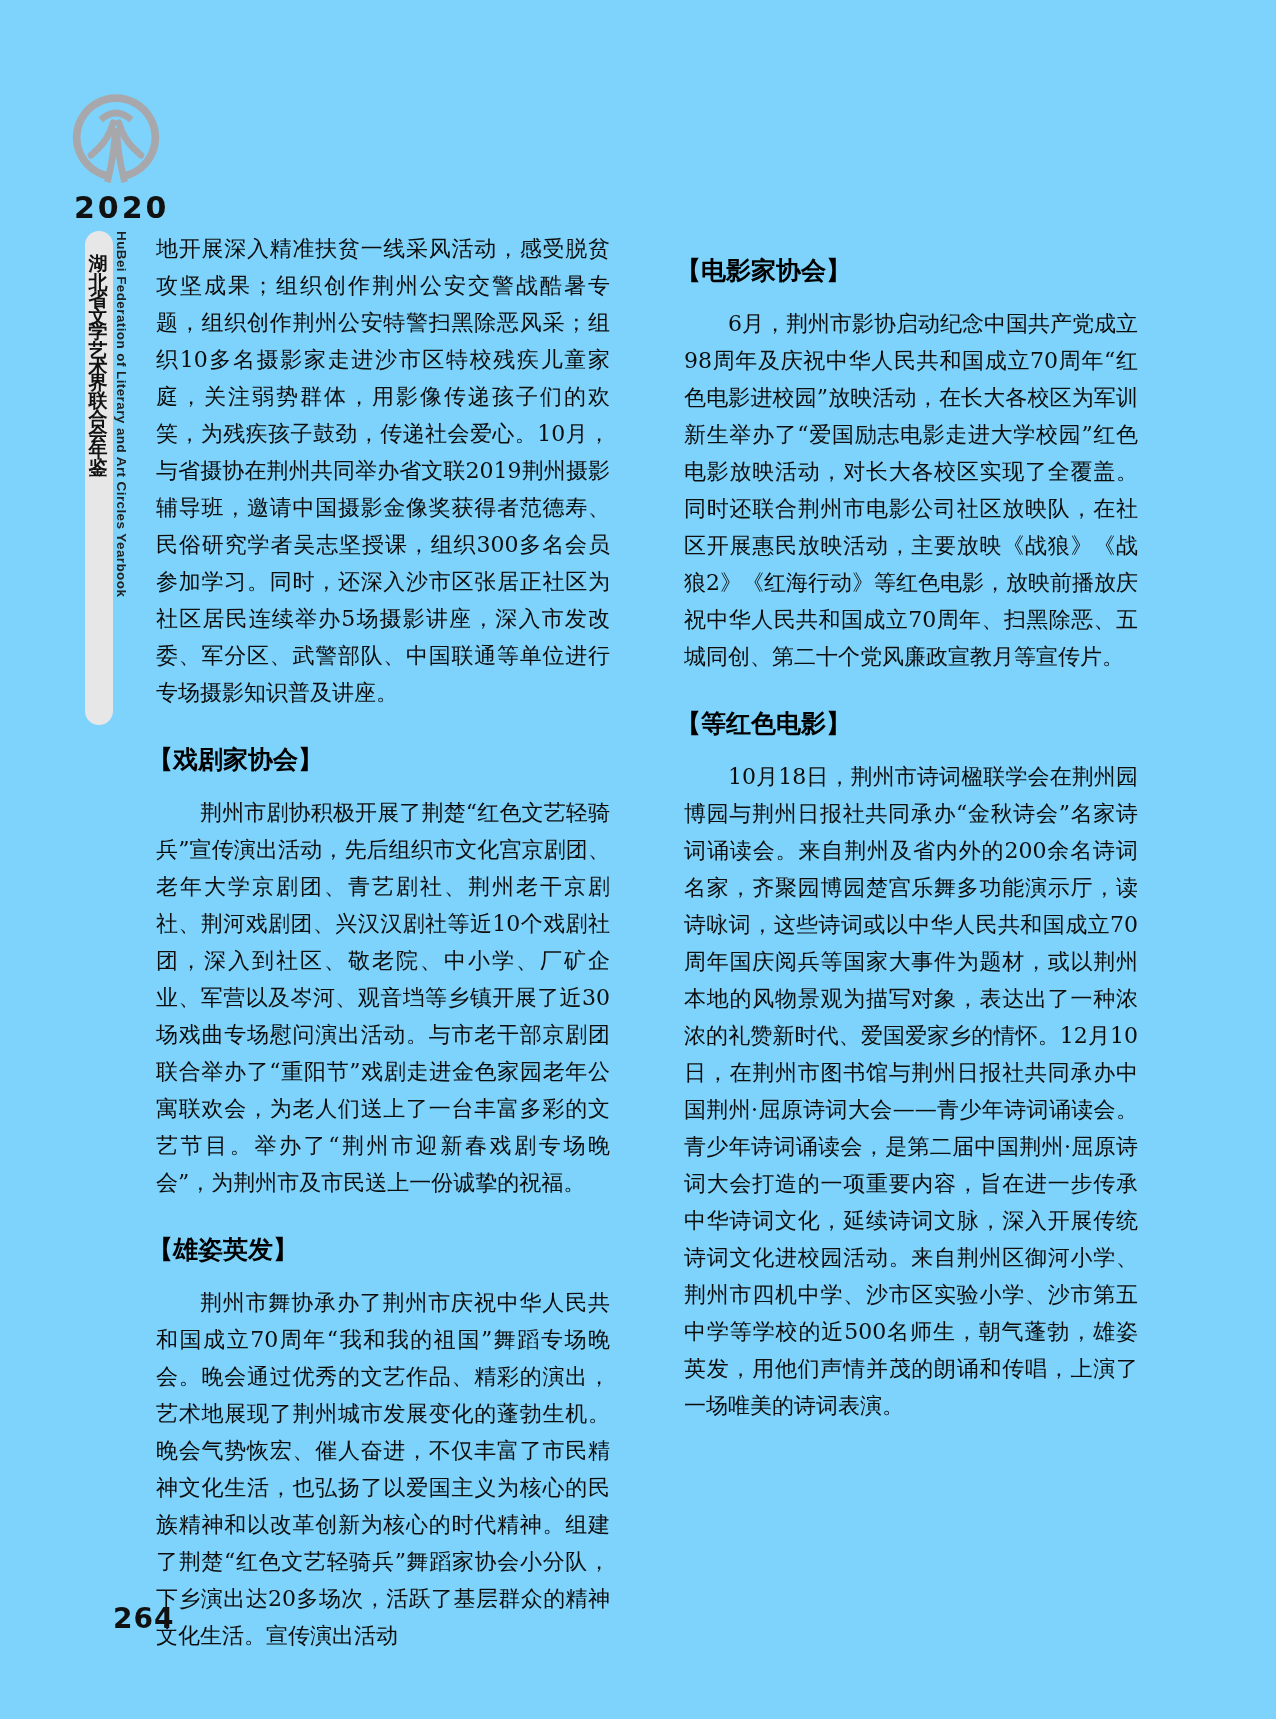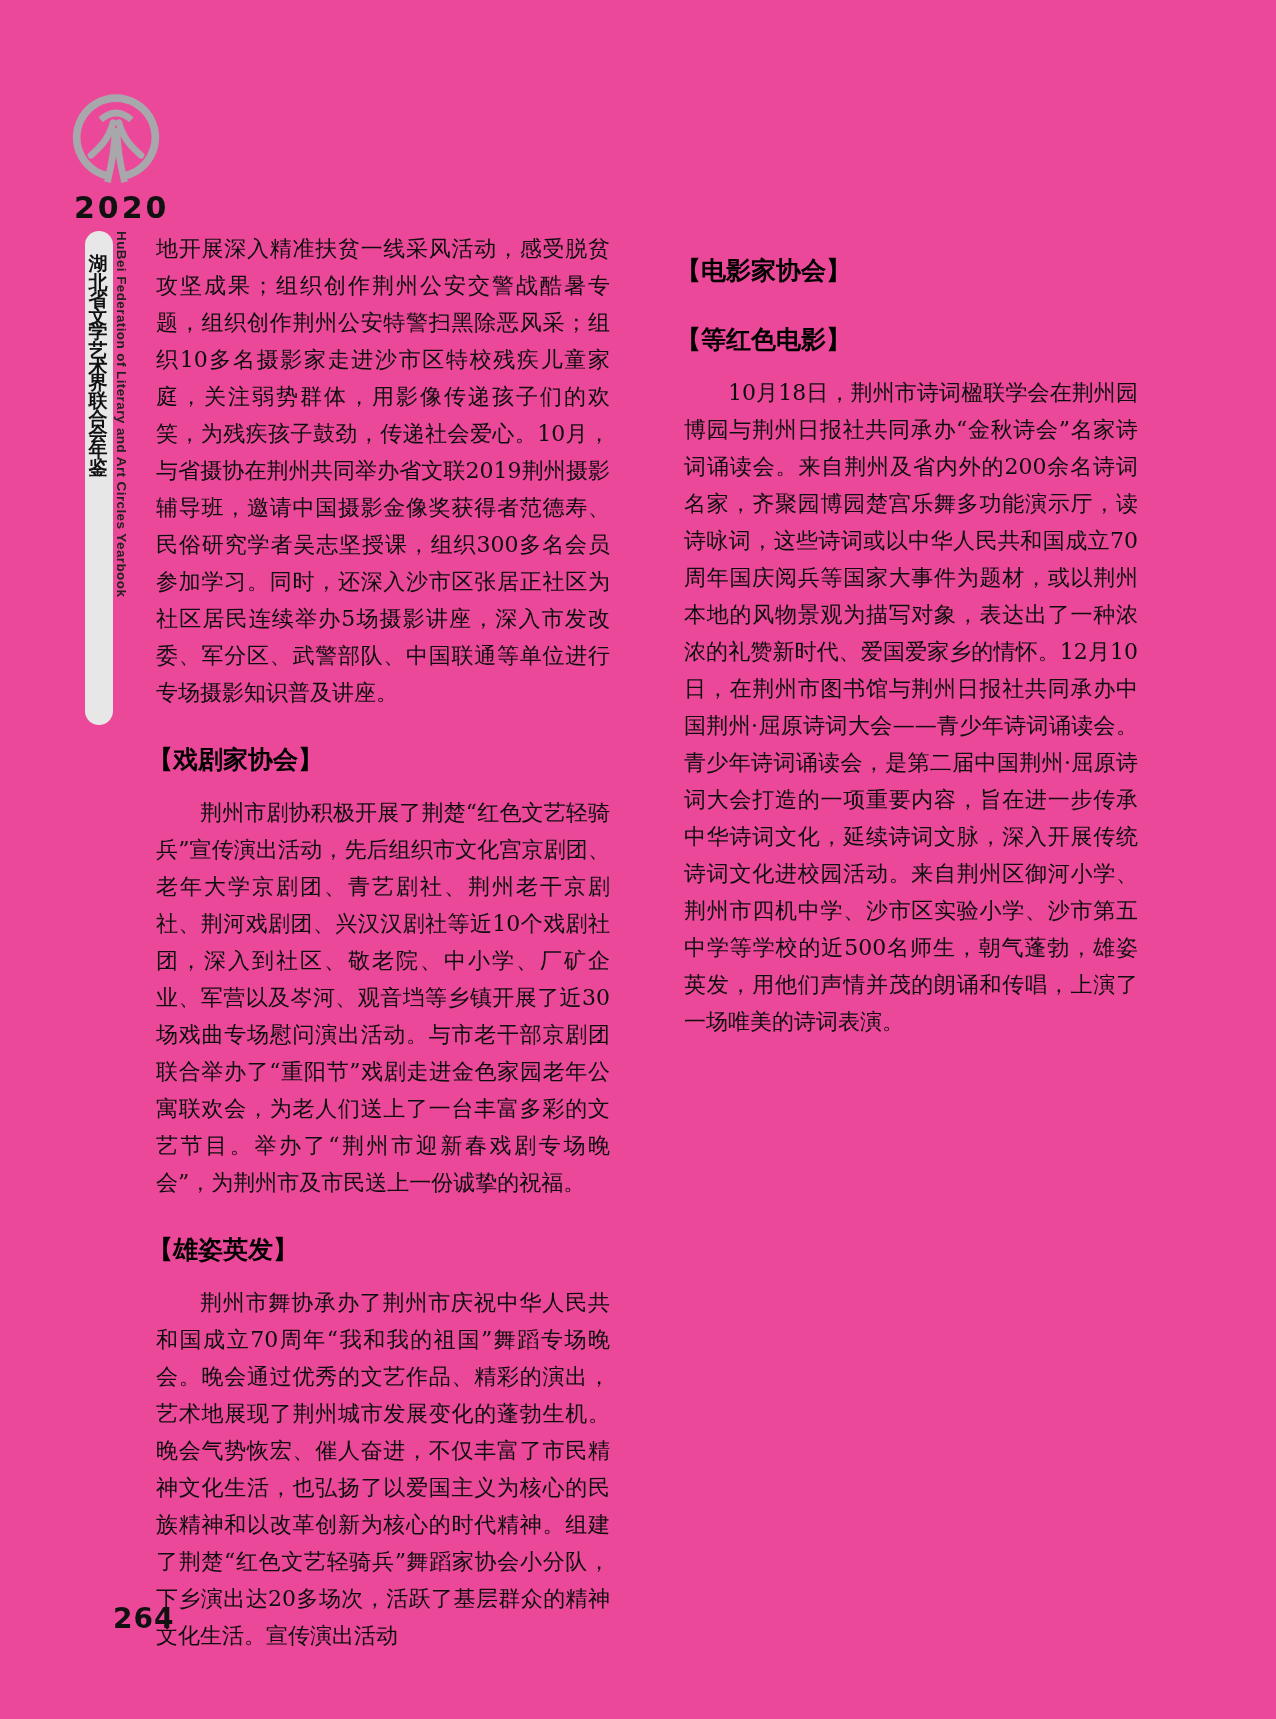--- a/index.html
+++ b/index.html
@@ -1,19 +1,19 @@
 <!DOCTYPE html>
 <html lang="zh"><head>
 <meta charset="utf-8">
 <style>
   html,body{margin:0;padding:0;background:#888;}
   #page{
     position:relative;
     width:1276px;height:1719px;
-    background:#ec4899;
+    background:#7dd3fc;
     margin:0 auto;
     overflow:hidden;
     font-family:"DejaVu Serif","Liberation Serif",serif;
     color:#111;
   }
   
   #logo-wrap{position:absolute;left:68px;top:90px;width:130px;}
   #logo-year{
     font-family:"DejaVu Sans","Liberation Sans",sans-serif;
     font-weight:bold;font-size:30px;letter-spacing:3px;color:#111;
@@ -95,19 +95,20 @@
 
   <div id="col-left" class="col">
       <p class="para no-indent">地开展深入精准扶贫一线采风活动，感受脱贫攻坚成果；组织创作荆州公安交警战酷暑专题，组织创作荆州公安特警扫黑除恶风采；组织10多名摄影家走进沙市区特校残疾儿童家庭，关注弱势群体，用影像传递孩子们的欢笑，为残疾孩子鼓劲，传递社会爱心。10月，与省摄协在荆州共同举办省文联2019荆州摄影辅导班，邀请中国摄影金像奖获得者范德寿、民俗研究学者吴志坚授课，组织300多名会员参加学习。同时，还深入沙市区张居正社区为社区居民连续举办5场摄影讲座，深入市发改委、军分区、武警部队、中国联通等单位进行专场摄影知识普及讲座。</p>
       <h3 class="section-heading">【戏剧家协会】</h3>
       <p class="para">荆州市剧协积极开展了荆楚“红色文艺轻骑兵”宣传演出活动，先后组织市文化宫京剧团、老年大学京剧团、青艺剧社、荆州老干京剧社、荆河戏剧团、兴汉汉剧社等近10个戏剧社团，深入到社区、敬老院、中小学、厂矿企业、军营以及岑河、观音垱等乡镇开展了近30场戏曲专场慰问演出活动。与市老干部京剧团联合举办了“重阳节”戏剧走进金色家园老年公寓联欢会，为老人们送上了一台丰富多彩的文艺节目。举办了“荆州市迎新春戏剧专场晚会”，为荆州市及市民送上一份诚挚的祝福。</p>
       <h3 class="section-heading">【雄姿英发】</h3>
       <p class="para">荆州市舞协承办了荆州市庆祝中华人民共和国成立70周年“我和我的祖国”舞蹈专场晚会。晚会通过优秀的文艺作品、精彩的演出，艺术地展现了荆州城市发展变化的蓬勃生机。晚会气势恢宏、催人奋进，不仅丰富了市民精神文化生活，也弘扬了以爱国主义为核心的民族精神和以改革创新为核心的时代精神。组建了荆楚“红色文艺轻骑兵”舞蹈家协会小分队，下乡演出达20多场次，活跃了基层群众的精神文化生活。宣传演出活动</p>
     </div>
   <div id="col-right" class="col">
       <h3 class="section-heading">【电影家协会】</h3>
+      <p class="para">6月，荆州市影协启动纪念中国共产党成立98周年及庆祝中华人民共和国成立70周年“红色电影进校园”放映活动，在长大各校区为军训新生举办了“爱国励志电影走进大学校园”红色电影放映活动，对长大各校区实现了全覆盖。同时还联合荆州市电影公司社区放映队，在社区开展惠民放映活动，主要放映《战狼》《战狼2》《红海行动》等红色电影，放映前播放庆祝中华人民共和国成立70周年、扫黑除恶、五城同创、第二十个党风廉政宣教月等宣传片。</p>
       <h3 class="section-heading">【等红色电影】</h3>
       <p class="para">10月18日，荆州市诗词楹联学会在荆州园博园与荆州日报社共同承办“金秋诗会”名家诗词诵读会。来自荆州及省内外的200余名诗词名家，齐聚园博园楚宫乐舞多功能演示厅，读诗咏词，这些诗词或以中华人民共和国成立70周年国庆阅兵等国家大事件为题材，或以荆州本地的风物景观为描写对象，表达出了一种浓浓的礼赞新时代、爱国爱家乡的情怀。12月10日，在荆州市图书馆与荆州日报社共同承办中国荆州·屈原诗词大会——青少年诗词诵读会。青少年诗词诵读会，是第二届中国荆州·屈原诗词大会打造的一项重要内容，旨在进一步传承中华诗词文化，延续诗词文脉，深入开展传统诗词文化进校园活动。来自荆州区御河小学、荆州市四机中学、沙市区实验小学、沙市第五中学等学校的近500名师生，朝气蓬勃，雄姿英发，用他们声情并茂的朗诵和传唱，上演了一场唯美的诗词表演。</p>
     </div>
 
   <div id="page-number">264</div>
 
 </div>
 
 </body></html>

